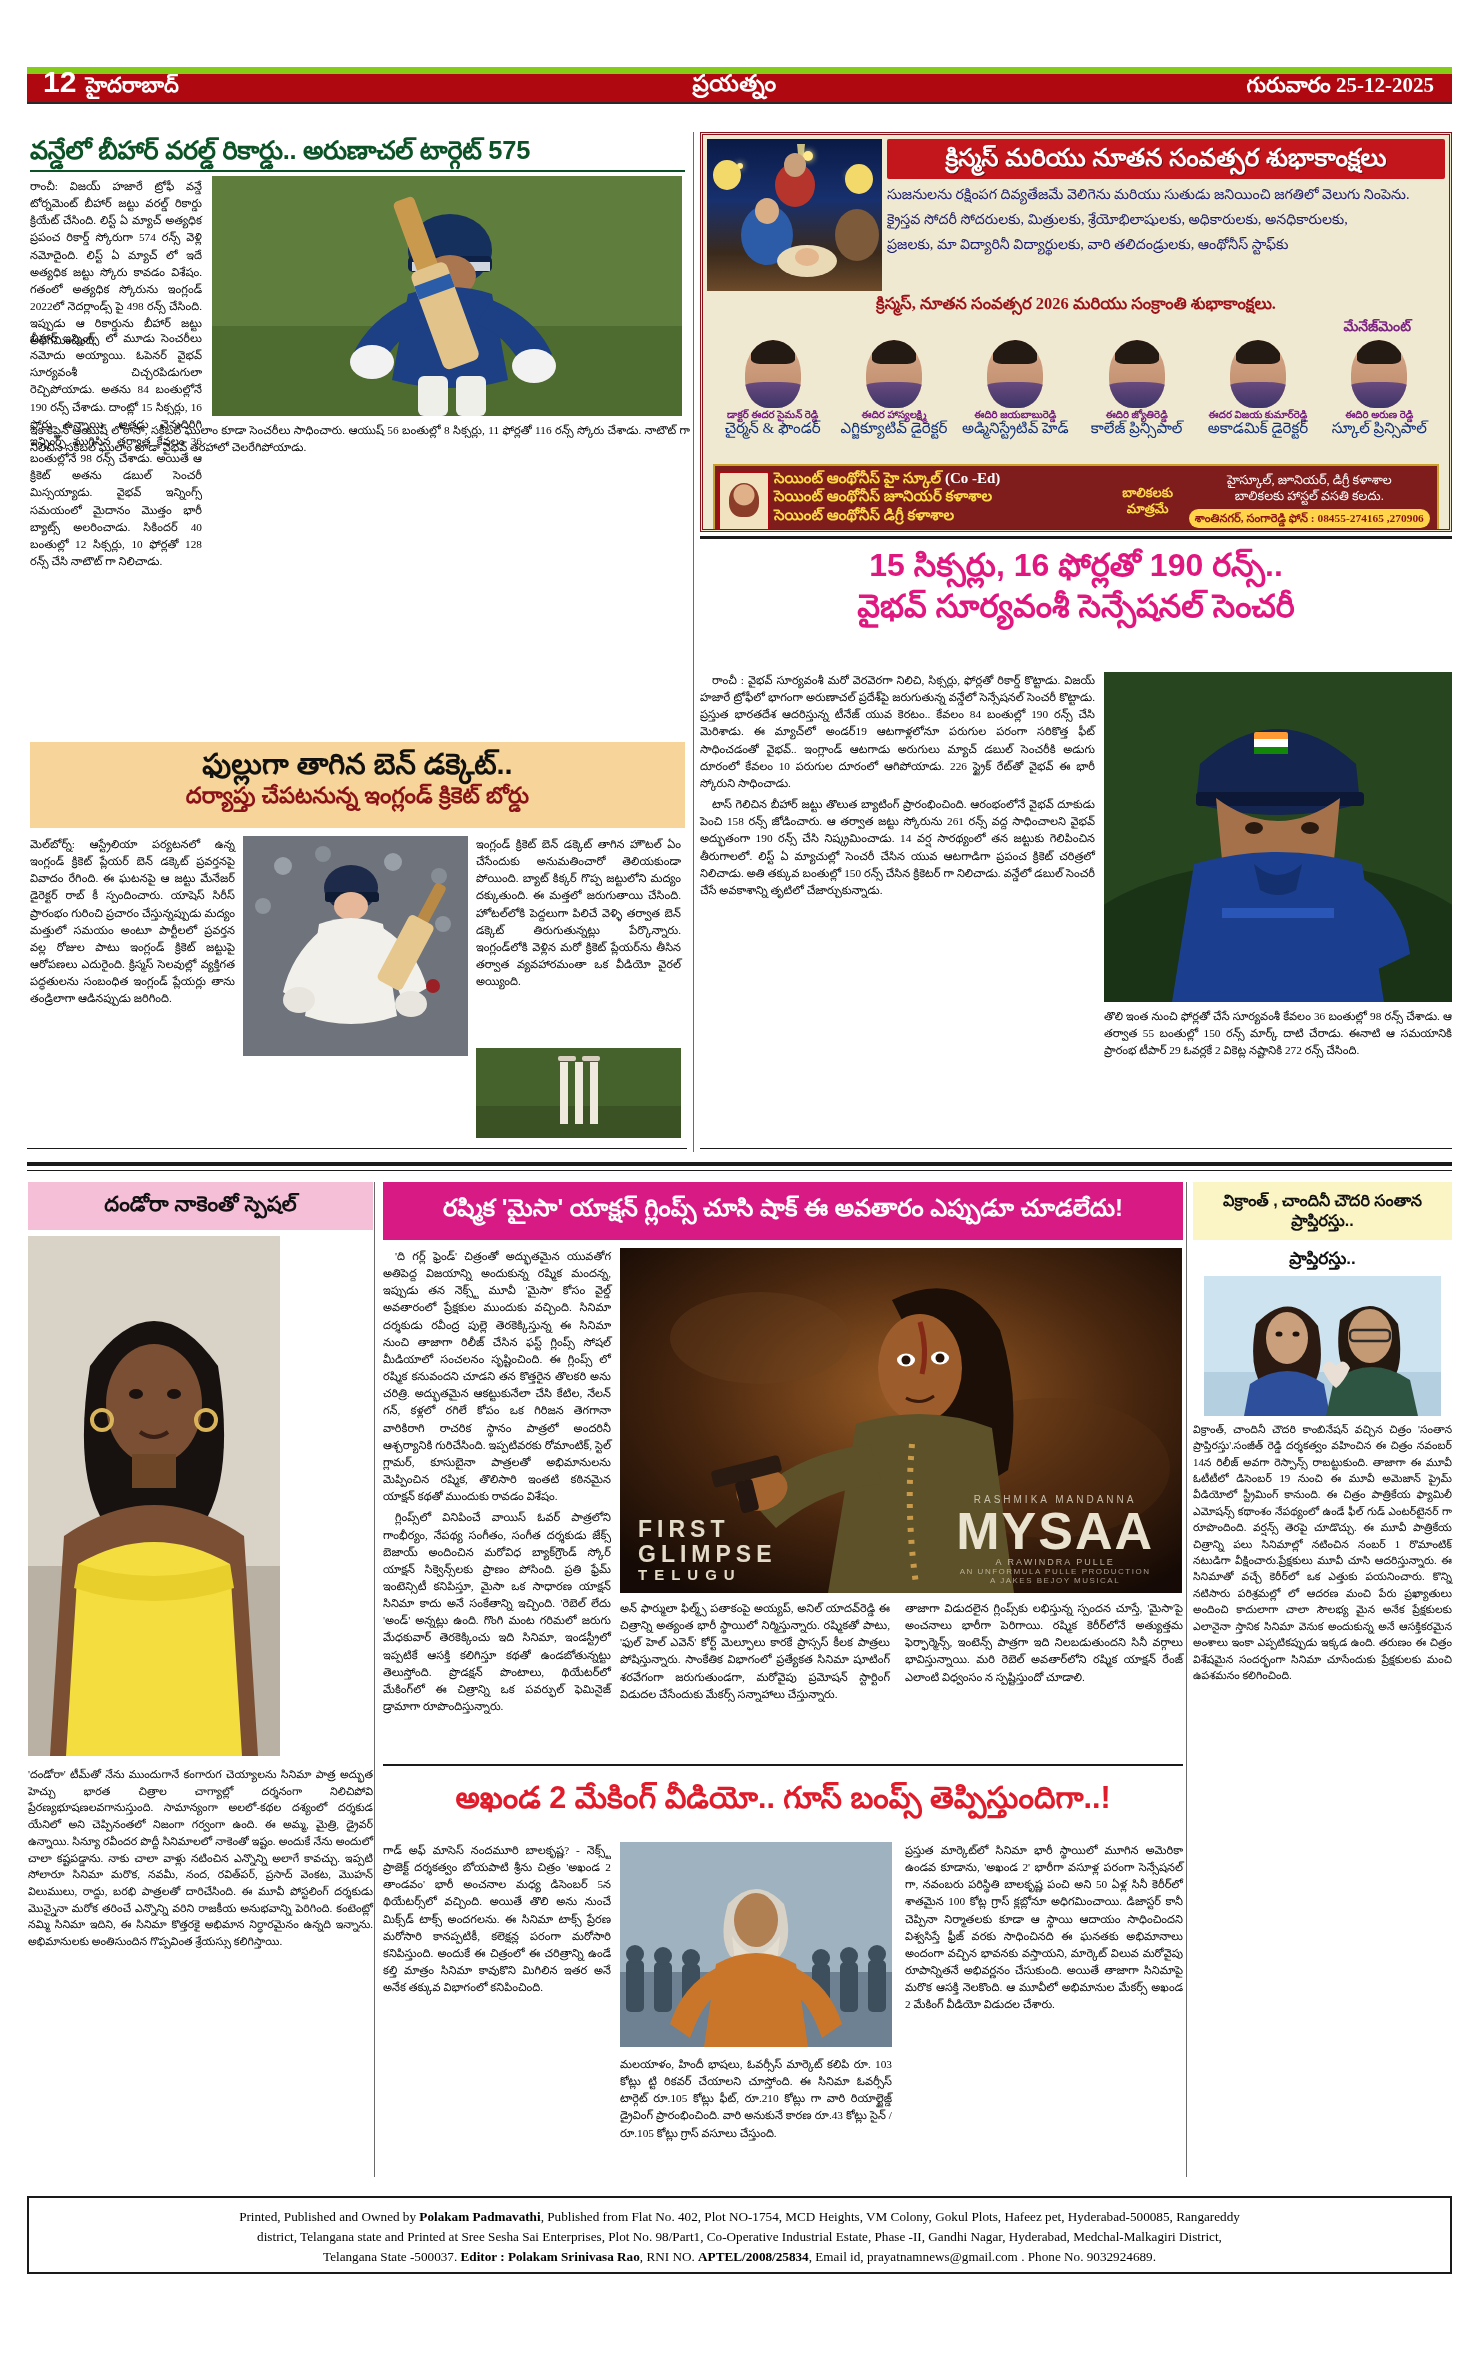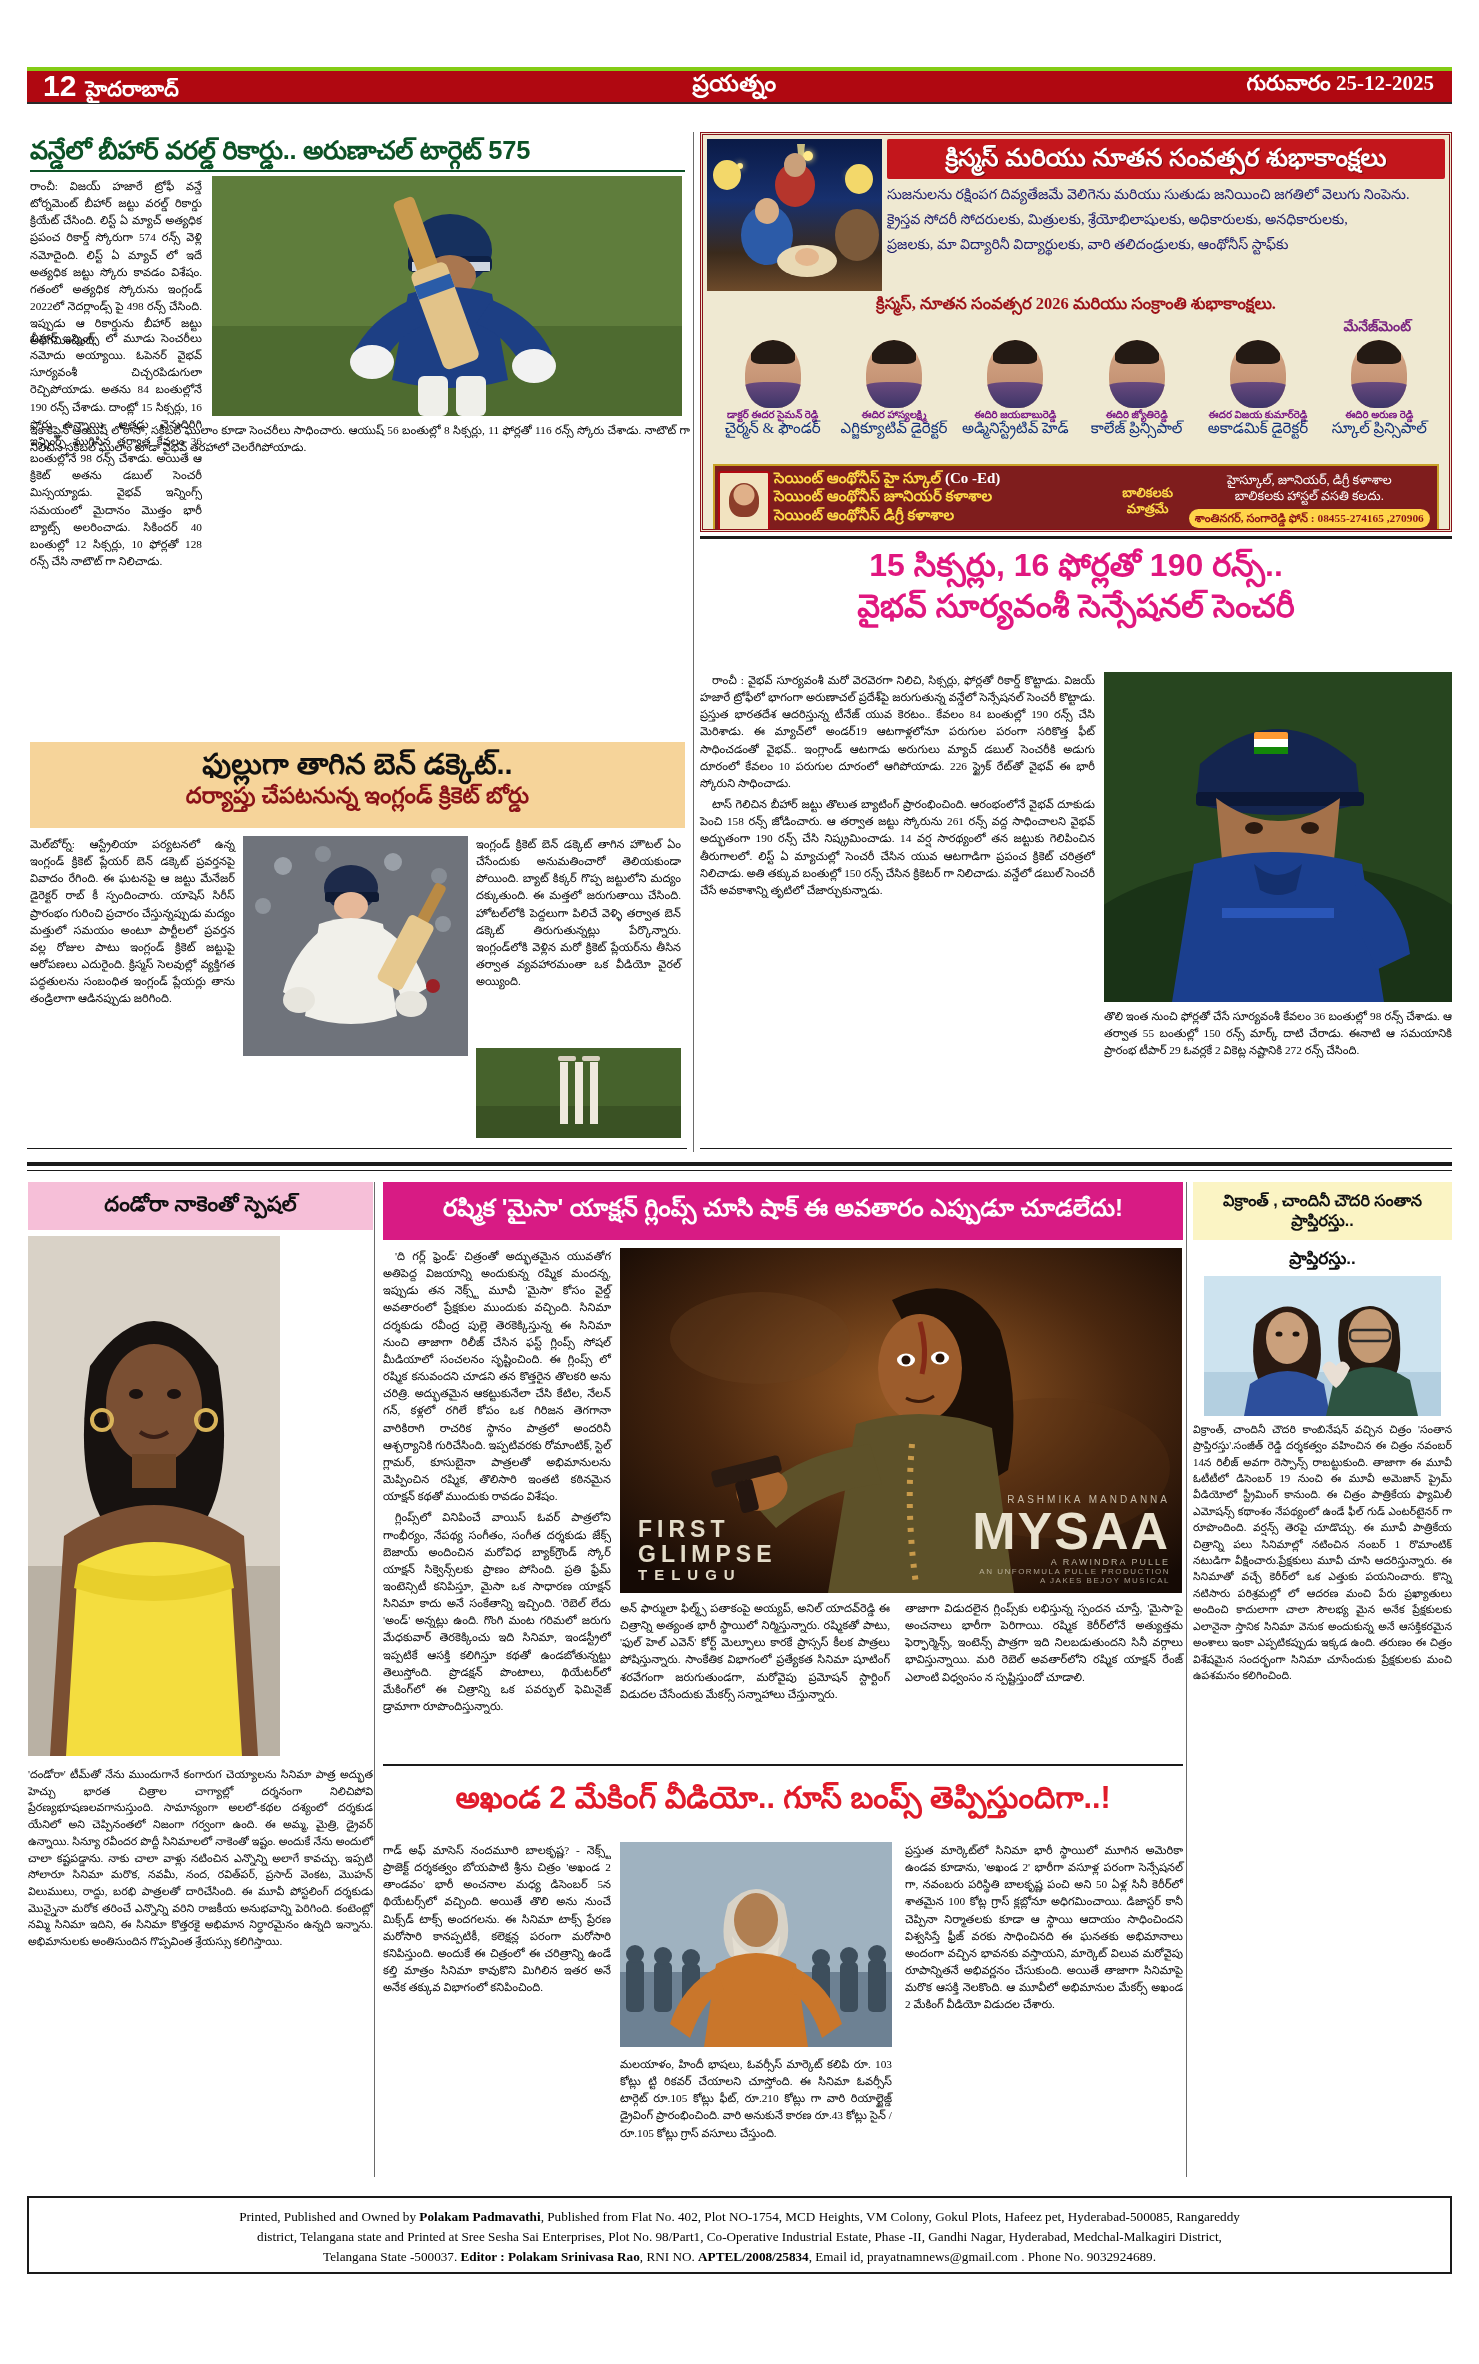--- a/index.html
+++ b/index.html
@@ -15,23 +15,23 @@
     background: #fff;
     overflow: hidden;
   }
 
   
   .masthead {
     position: absolute;
     left: 27px; top: 67px;
     width: 1425px; height: 37px;
     background: #b00811;
-    border-top: 4px solid #84cc16;
+    border-top: 7px solid #84cc16;
     border-bottom: 2px solid #2a2a2a;
-    display: flex; align-items: flex-start;
+    display: flex; align-items: flex-end;
     color: #ffffff;
   }
   .mast-left {
     display: flex; align-items: baseline; gap: 9px;
     padding-left: 16px; width: 420px;
   }
   .mast-page-no { font-size: 30px; font-weight: bold; line-height: 1; font-family: "Liberation Sans", sans-serif; }
   .mast-city { font-size: 21px; font-weight: bold; font-family: "Liberation Sans", sans-serif; }
   .mast-center { flex: 1; text-align: center; font-size: 23px; font-weight: bold; font-family: "Liberation Sans", sans-serif; letter-spacing: .5px;}
   .mast-right { width: 430px; text-align: right; padding-right: 18px; font-size: 21px; font-weight: bold; font-family: "Liberation Sans", sans-serif;}
@@ -576,21 +576,21 @@
       <rect x="92" y="216" width="70" height="17" rx="4" fill="#2a1b12" transform="rotate(-14 122 226)"></rect>
       <rect x="118" y="232" width="18" height="32" rx="4" fill="#241610" transform="rotate(-14 127 248)"></rect>
 
       <path d="M292 196 q-6 70 4 140" stroke="#c89a4a" stroke-width="6" fill="none" stroke-dasharray="4 8"></path>
     </svg>
     <div style="position:absolute; left:18px; bottom:10px; font-family:'Liberation Sans',sans-serif; color:#e3dbc8; font-weight:bold; letter-spacing:5px; line-height:1.08;">
       <div style="font-size:23px;">FIRST</div>
       <div style="font-size:23px;">GLIMPSE</div>
       <div style="font-size:15px; letter-spacing:7px;">TELUGU</div>
     </div>
-    <div style="position:absolute; right:12px; bottom:8px; text-align:right; font-family:'Liberation Sans',sans-serif; color:#ddd6c4;">
+    <div style="position:absolute; right:28px; bottom:8px; text-align:center; font-family:'Liberation Sans',sans-serif; color:#ddd6c4;">
       <div style="font-size:10px; letter-spacing:3px; opacity:.85;">RASHMIKA MANDANNA</div>
       <div style="font-size:52px; font-weight:bold; letter-spacing:2px; line-height:1; color:#e9e2cf;">MYSAA</div>
       <div style="font-size:9px; letter-spacing:2px; opacity:.8;">A RAWINDRA PULLE</div>
       <div style="font-size:8px; letter-spacing:1.5px; opacity:.7;">AN UNFORMULA PULLE PRODUCTION</div>
       <div style="font-size:8px; letter-spacing:1.5px; opacity:.7;">A JAKES BEJOY MUSICAL</div>
     </div>
   </div>
 
   <div class="body-col tel" id="col-rash-2">అన్ ఫార్ములా ఫిల్మ్స్ పతాకంపై అయ్యప్, అనిల్ యాదవ్‌రెడ్డి ఈ చిత్రాన్ని అత్యంత భారీ స్థాయిలో నిర్మిస్తున్నారు. రష్మికతో పాటు, 'ఫుల్ హెల్ ఎవెన్' కోర్ట్ మెల్ఫూలు కారకే ప్రాస్సస్ కీలక పాత్రలు పోషిస్తున్నారు. సాంకేతిక విభాగంలో ప్రత్యేకత సినిమా షూటింగ్ శరవేగంగా జరుగుతుండగా, మరోవైపు ప్రమోషన్ స్టార్టింగ్ విడుదల చేసేందుకు మేకర్స్ సన్నాహాలు చేస్తున్నారు.</div>
   <div class="body-col tel" id="col-rash-3">తాజాగా విడుదలైన గ్లింప్స్‌కు లభిస్తున్న స్పందన చూస్తే, 'మైసా'పై అంచనాలు భారీగా పెరిగాయి. రష్మిక కెరీర్‌లోనే అత్యుత్తమ ఫెర్ఫార్మెన్స్, ఇంటెన్స్ పాత్రగా ఇది నిలబడుతుందని సినీ వర్గాలు భావిస్తున్నాయి. మరి రెబెల్ అవతార్‌లోని రష్మిక యాక్షన్ రేంజ్ ఎలాంటి విధ్వంసం న స్పష్టిస్తుందో చూడాలి.</div>

